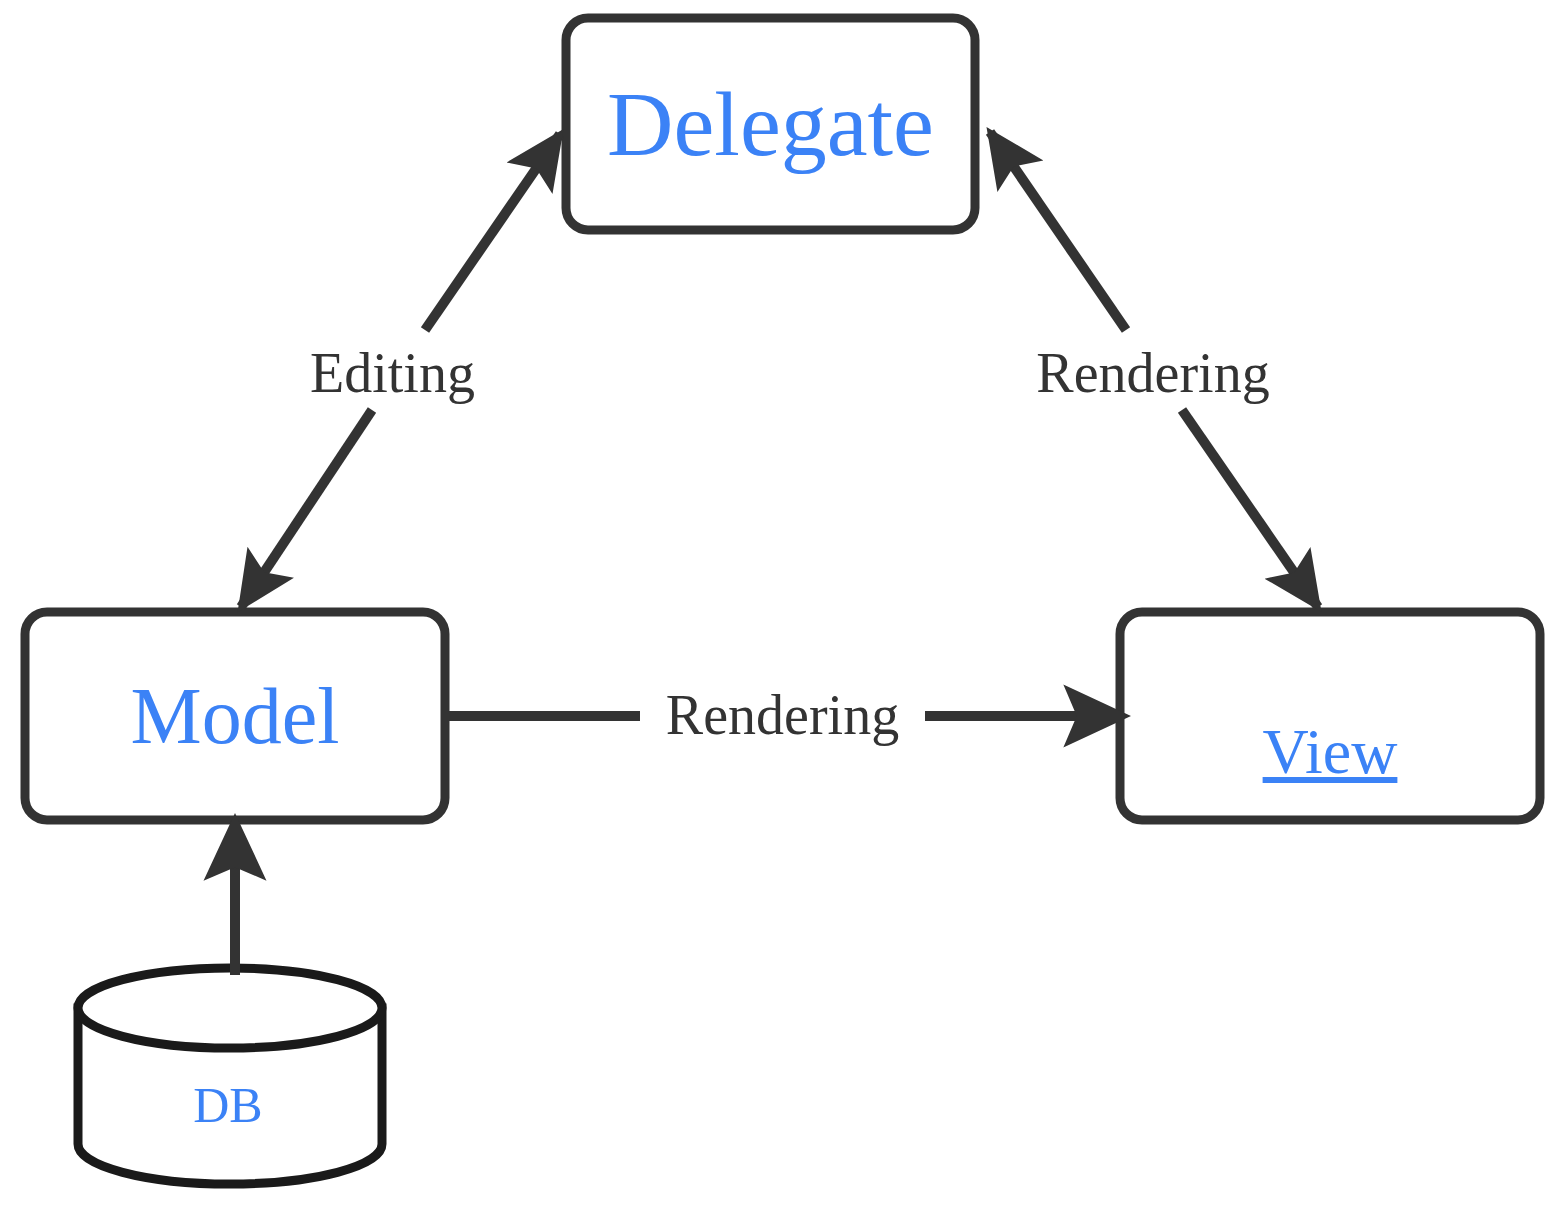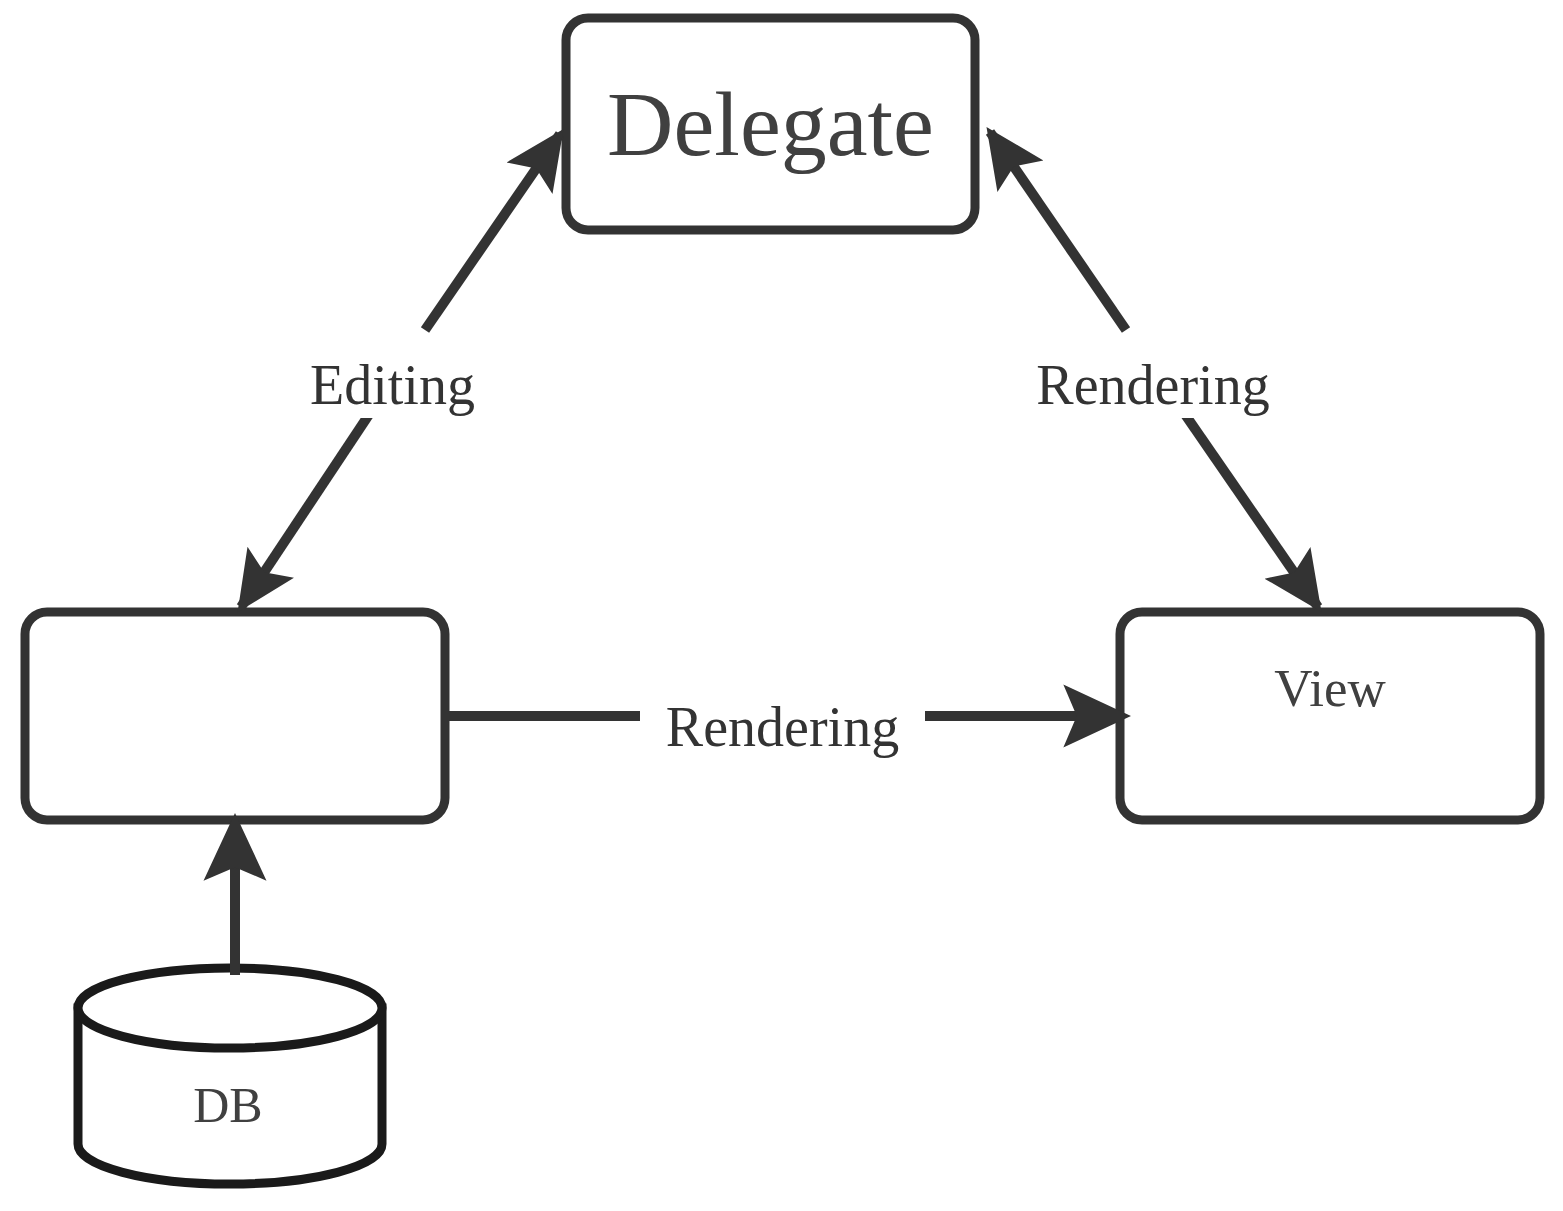--- a/index.html
+++ b/index.html
@@ -25,49 +25,49 @@
     top: 0;
     left: 0;
     width: 1563px;
     height: 1211px;
   }
   .node-label {
     position: absolute;
     display: flex;
     align-items: center;
     justify-content: center;
-    color: #404040;
+    color: #3b82f6;
     font-family: "Liberation Serif", "DejaVu Serif", serif;
     font-weight: 400;
     white-space: nowrap;
     pointer-events: none;
   }
   .edge-label {
     position: absolute;
     display: flex;
     align-items: center;
     justify-content: center;
     color: #333333;
     background: #ffffff;
     font-family: "Liberation Serif", "DejaVu Serif", serif;
     font-weight: 400;
     white-space: nowrap;
-    margin-top: 12px;
   }
   #label-delegate {
     left: 566px; top: 18px; width: 409px; height: 212px;
     font-size: 92px;
   }
   #label-model {
     left: 25px; top: 612px; width: 420px; height: 208px;
     font-size: 80px;
   }
   #label-view {
-    left: 1120px; top: 584px; width: 420px; height: 208px;
-    font-size: 53px;
+    left: 1120px; top: 648px; width: 420px; height: 208px;
+    font-size: 64px;
+    text-decoration: underline;
   }
   #label-db {
     left: 78px; top: 1075px; width: 300px; height: 60px;
     font-size: 50px;
   }
   #label-editing {
     left: 285px; top: 340px; width: 215px; height: 66px;
     font-size: 56px;
   }
   #label-rendering-dv {
@@ -113,20 +113,21 @@
 
     <line x1="1182" y1="410" x2="1318" y2="607" stroke="#333333" stroke-width="10" marker-end="url(#arrow-head)"></line>
 
     <line x1="447" y1="716" x2="1124" y2="716" stroke="#333333" stroke-width="10" marker-end="url(#arrow-head-lg)"></line>
 
     <line x1="235" y1="975" x2="235" y2="820" stroke="#333333" stroke-width="10" marker-end="url(#arrow-head-lg)"></line>
   </svg>
 
   <div class="node-label" id="label-delegate">Delegate</div>
 
+  <div class="node-label" id="label-model">Model</div>
 
   <div class="node-label" id="label-view">View</div>
 
   <div class="node-label" id="label-db">DB</div>
 
   <div class="edge-label" id="label-editing">Editing</div>
 
   <div class="edge-label" id="label-rendering-dv">Rendering</div>
 
   <div class="edge-label" id="label-rendering-mv">Rendering</div>

